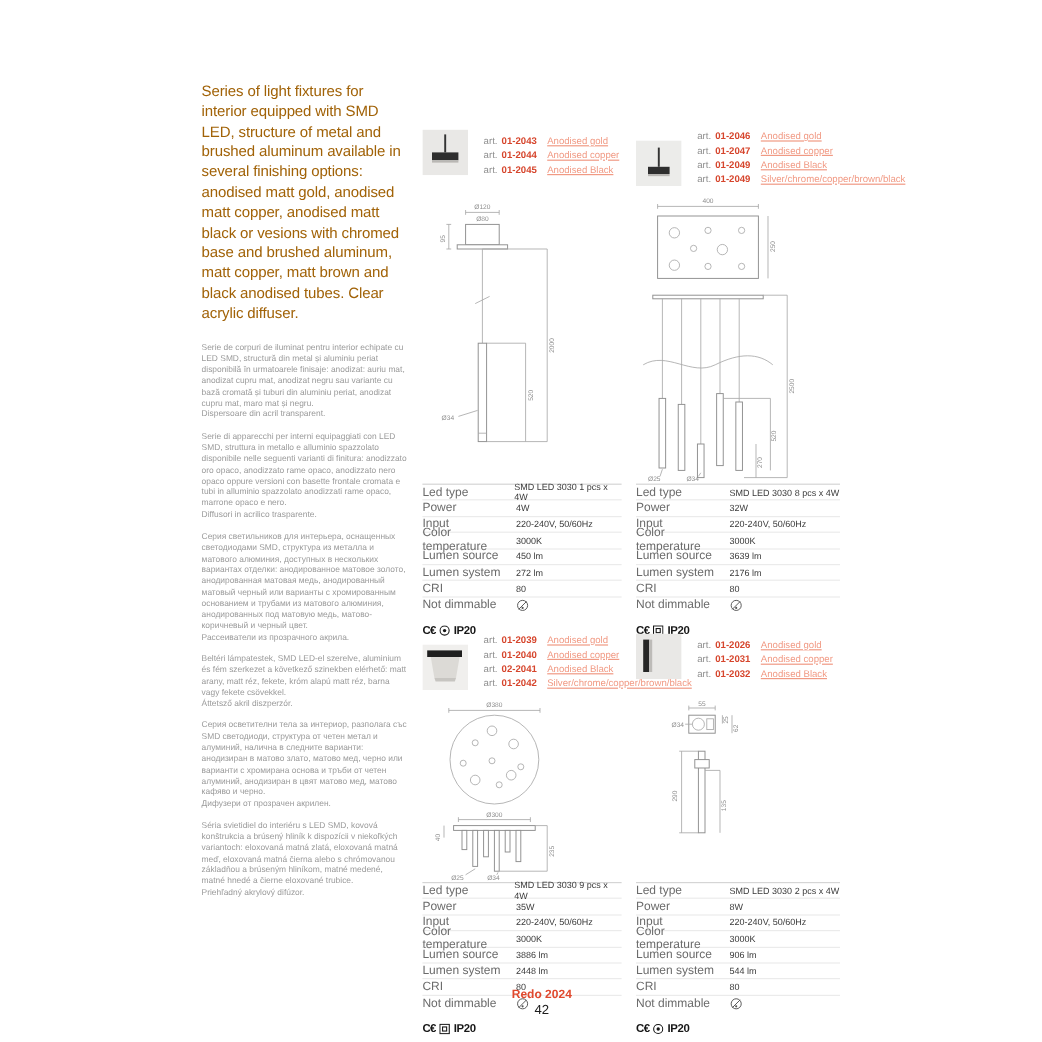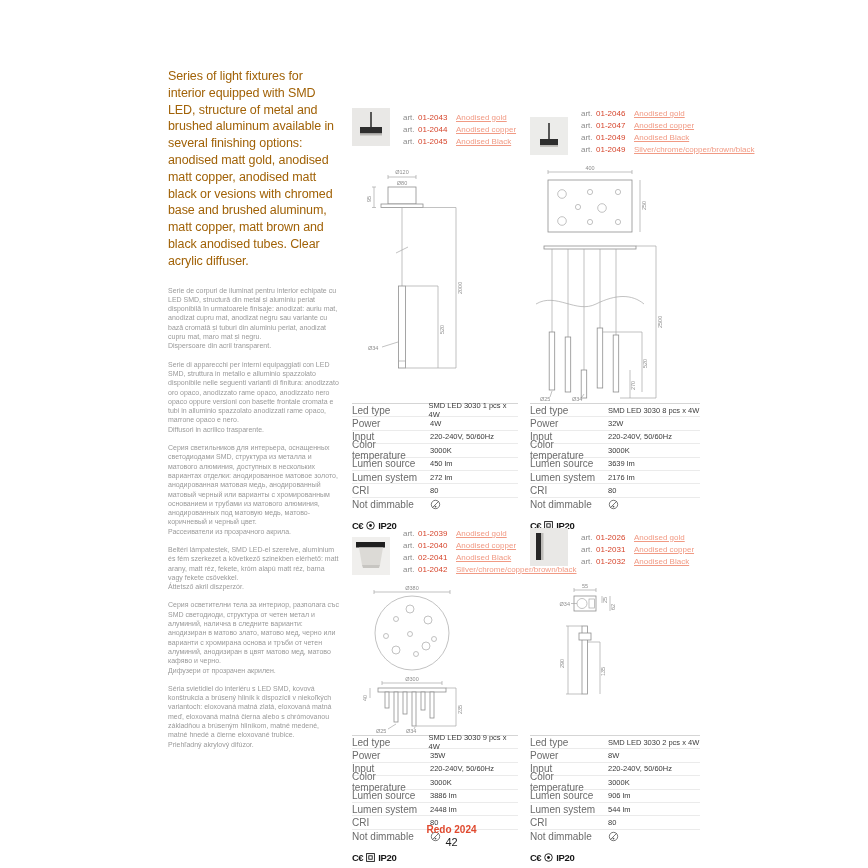--- a/index.html
+++ b/index.html
@@ -20,21 +20,21 @@
   .q1 { left:352px; top:108px; width:168px; height:394px; }
   .q2 { left:530px; top:108px; width:172px; height:394px; }
   .q3 { left:352px; top:528px; width:168px; height:312px; }
   .q4 { left:530px; top:528px; width:172px; height:312px; }
 
   .prod-header { display:flex; gap:13px; align-items:flex-end; }
   .thumb { flex:0 0 38px; width:38px; height:38px; }
   .art-list { display:flex; flex-direction:column; gap:2.5px; padding-top:1px; }
   .art-row { display:flex; font-size:8px; line-height:9.5px; white-space:nowrap; }
   .art-prefix { width:15px; color:#8c8c8c; }
-  .art-code { width:38px; font-weight:400; color:#d6452c; }
+  .art-code { width:38px; font-weight:700; color:#d6452c; }
   .art-name { color:#f19a84;text-decoration:underline; }
 
   .drawing { position:absolute; left:0; }
   .q1 .drawing, .q2 .drawing { top:56px; }
   .q3 .drawing, .q4 .drawing { top:56px; }
   .dline { stroke:#a8a8a8; stroke-width:0.7; fill:none; }
   .dshape { stroke:#8f8f8f; stroke-width:0.8; fill:#ffffff; }
   .dim { font-family:"Liberation Sans", sans-serif; font-size:5.5px; fill:#8e8e8e; }
 
   .spec-table { position:absolute; left:0; right:2px; border-top:1px solid #d5d5d5; }

